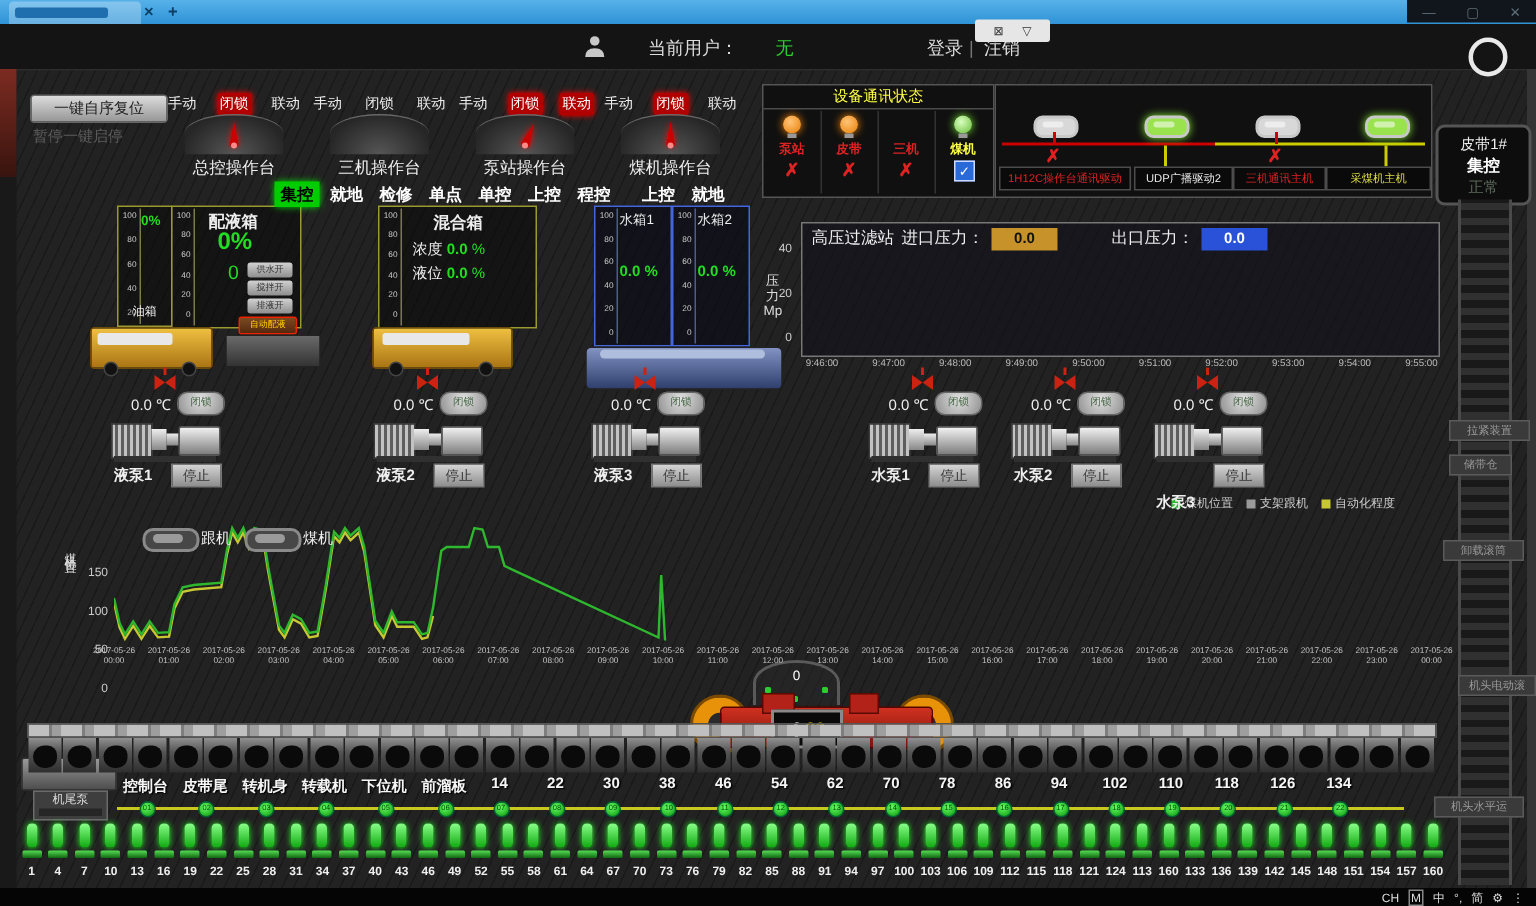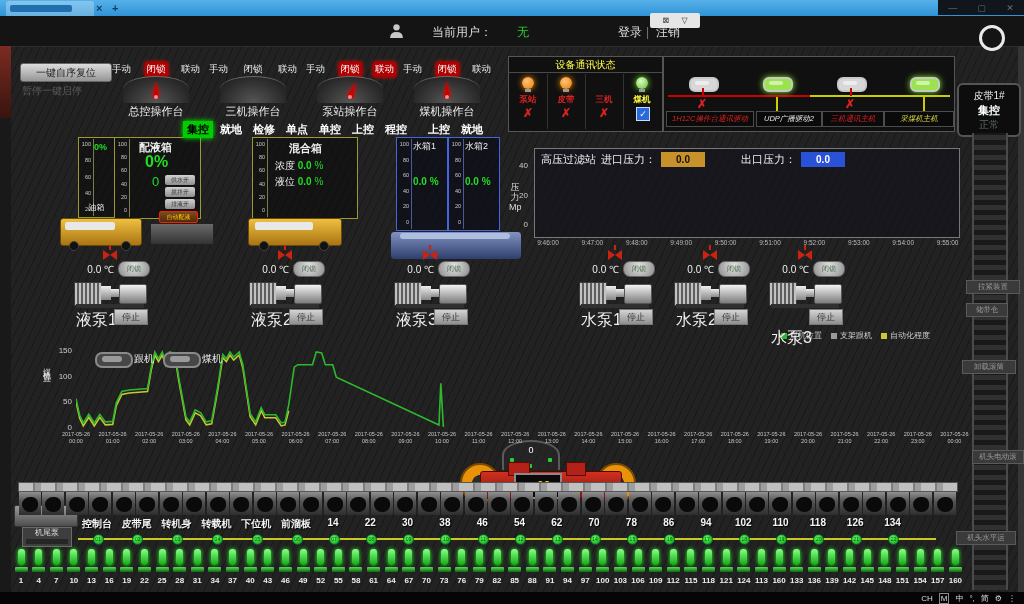--- a/index.html
+++ b/index.html
@@ -52,21 +52,21 @@
   .bulbbase{width:6px;height:3px;background:#999;}
   .devlabel{font-size:8.5px;font-weight:bold;}
   .cross{color:#dd2222;font-size:12px;font-weight:bold;line-height:12px;}
   .checkbox{width:12px;height:12px;background:#2a6ad8;border:1px solid #cfd8ff;color:#fff;font-size:9px;line-height:12px;text-align:center;}
   #hostpanel{left:663px;top:56px;width:290px;height:74px;}
   .led{top:20px;width:26px;height:11px;border:2px solid #c8c8c8;border-radius:6px;background:#d8d8d8;}
   .led.on{background:#9ae24e;box-shadow:0 0 6px #8e3;}
   .led .ledin{left:4px;top:2px;width:14px;height:4px;border-radius:3px;background:rgba(255,255,255,.55);}
   .wire{height:2px;top:38px;}
   .stub{width:2px;top:31px;height:8px;}
-  .hostlbl{top:54px;height:14px;border:1px solid #4c4c4c;background:#0a0a0a;font-size:7.5px;line-height:14px;text-align:center;overflow:hidden;white-space:nowrap;font-style:italic;}
+  .hostlbl{top:54px;height:14px;border:1px solid #4c4c4c;background:#0a0a0a;font-size:7.5px;line-height:14px;text-align:center;overflow:hidden;white-space:nowrap;}
   #beltbox{left:957px;top:83px;width:60px;height:50px;background:#0d0d0d;border:2px solid #555;border-radius:6px;text-align:center;}
   
   .tank{border:1px solid #9a9a30;background:rgba(10,10,10,.55);}
   .tankblue{border:1px solid #4466dd;background:rgba(8,10,22,.6);}
   .scalecol{left:1px;top:1px;width:13px;height:calc(100% - 2px);border-right:1px solid #7a7a4a;}
   .scalenum{position:absolute;right:2px;width:12px;text-align:right;color:#ccc;font-size:5.5px;line-height:6px;}
   .green{color:#22dd22;}
   .tbtn{left:50px;width:30px;height:10px;background:linear-gradient(#d2d2d2,#8e8e8e);border-radius:2px;
     color:#333;font-size:6px;text-align:center;line-height:10px;overflow:hidden;}
   .tbtn.alert{left:44px;width:37px;background:linear-gradient(#7a4a20,#55280e);border:1px solid #ee2200;color:#ffcc00;}
@@ -89,30 +89,30 @@
   .valve:before{left:0;border-top:5px solid transparent;border-bottom:5px solid transparent;border-left:7px solid #cc2211;}
   .valve:after{right:0;border-top:5px solid transparent;border-bottom:5px solid transparent;border-right:7px solid #cc2211;}
   .vstem{width:2px;height:5px;background:#cc2211;}
   .temp{color:#eee;font-size:10px;width:36px;text-align:right;}
   .ovalbtn{width:30px;height:14px;border-radius:7px;background:radial-gradient(circle at 50% 30%,#e2e2e2,#8e8e8e);
     color:#456645;font-size:7px;text-align:center;line-height:14px;border:1px solid #666;}
   .finblock{background:repeating-linear-gradient(90deg,#c2c2c2 0 2px,#5e5e5e 2px 4px);border:1px solid #3a3a3a;}
   .pumpcyl{background:linear-gradient(#f2f2f2,#7c7c7c);border-radius:2px;border:1px solid #555;}
   .pumpmid{background:linear-gradient(#eee,#888);}
   .pumpbase{background:#303030;}
-  .pname{color:#eee;font-size:16px;font-weight:normal;}
+  .pname{color:#eee;font-size:10px;font-weight:bold;}
   .pstatus{width:32px;height:14px;background:linear-gradient(#d4d4d4,#8e8e8e);border:1px solid #777;
     color:#333;font-size:9px;text-align:center;line-height:14px;}
   
   #legend{left:781px;top:330px;display:flex;gap:9px;align-items:center;}
   .legitem{display:flex;gap:3px;align-items:center;color:#ccc;font-size:8px;}
   .legsq{width:6px;height:6px;}
   
   #posylabel{left:40px;top:362px;width:12px;height:72px;color:#ddd;font-size:8px;writing-mode:vertical-lr;letter-spacing:2px;}
-  .pytick{position:absolute;color:#ccc;font-size:8px;width:16px;text-align:right;}
+  .pytick{position:absolute;color:#ccc;font-size:8px;width:16px;text-align:right;margin-top:31px;}
   .pill{top:352px;width:34px;height:12px;border:2px solid #8a8a8a;border-radius:7px;background:#474747;}
   .pillin{left:5px;top:2px;width:20px;height:6px;border-radius:3px;background:#9a9a9a;}
   .pilllbl{top:352px;color:#eee;font-size:10px;}
   .pxlab{position:absolute;width:36px;text-align:center;color:#c5c5c5;font-size:5.5px;line-height:6.5px;}
   
   #gauge{left:502px;top:440px;width:54px;height:28px;border:2px solid #5a5a5a;border-bottom:none;
     border-radius:54px 54px 0 0/28px 28px 0 0;background:rgba(40,40,40,.5);}
   .gdot{width:4px;height:4px;background:#2ecc2e;border-radius:1px;}
   #gval{left:0;top:3px;width:100%;text-align:center;color:#fff;font-size:9px;}
   .swheel{width:36px;height:36px;border-radius:50%;border:2px solid #7a4a00;

